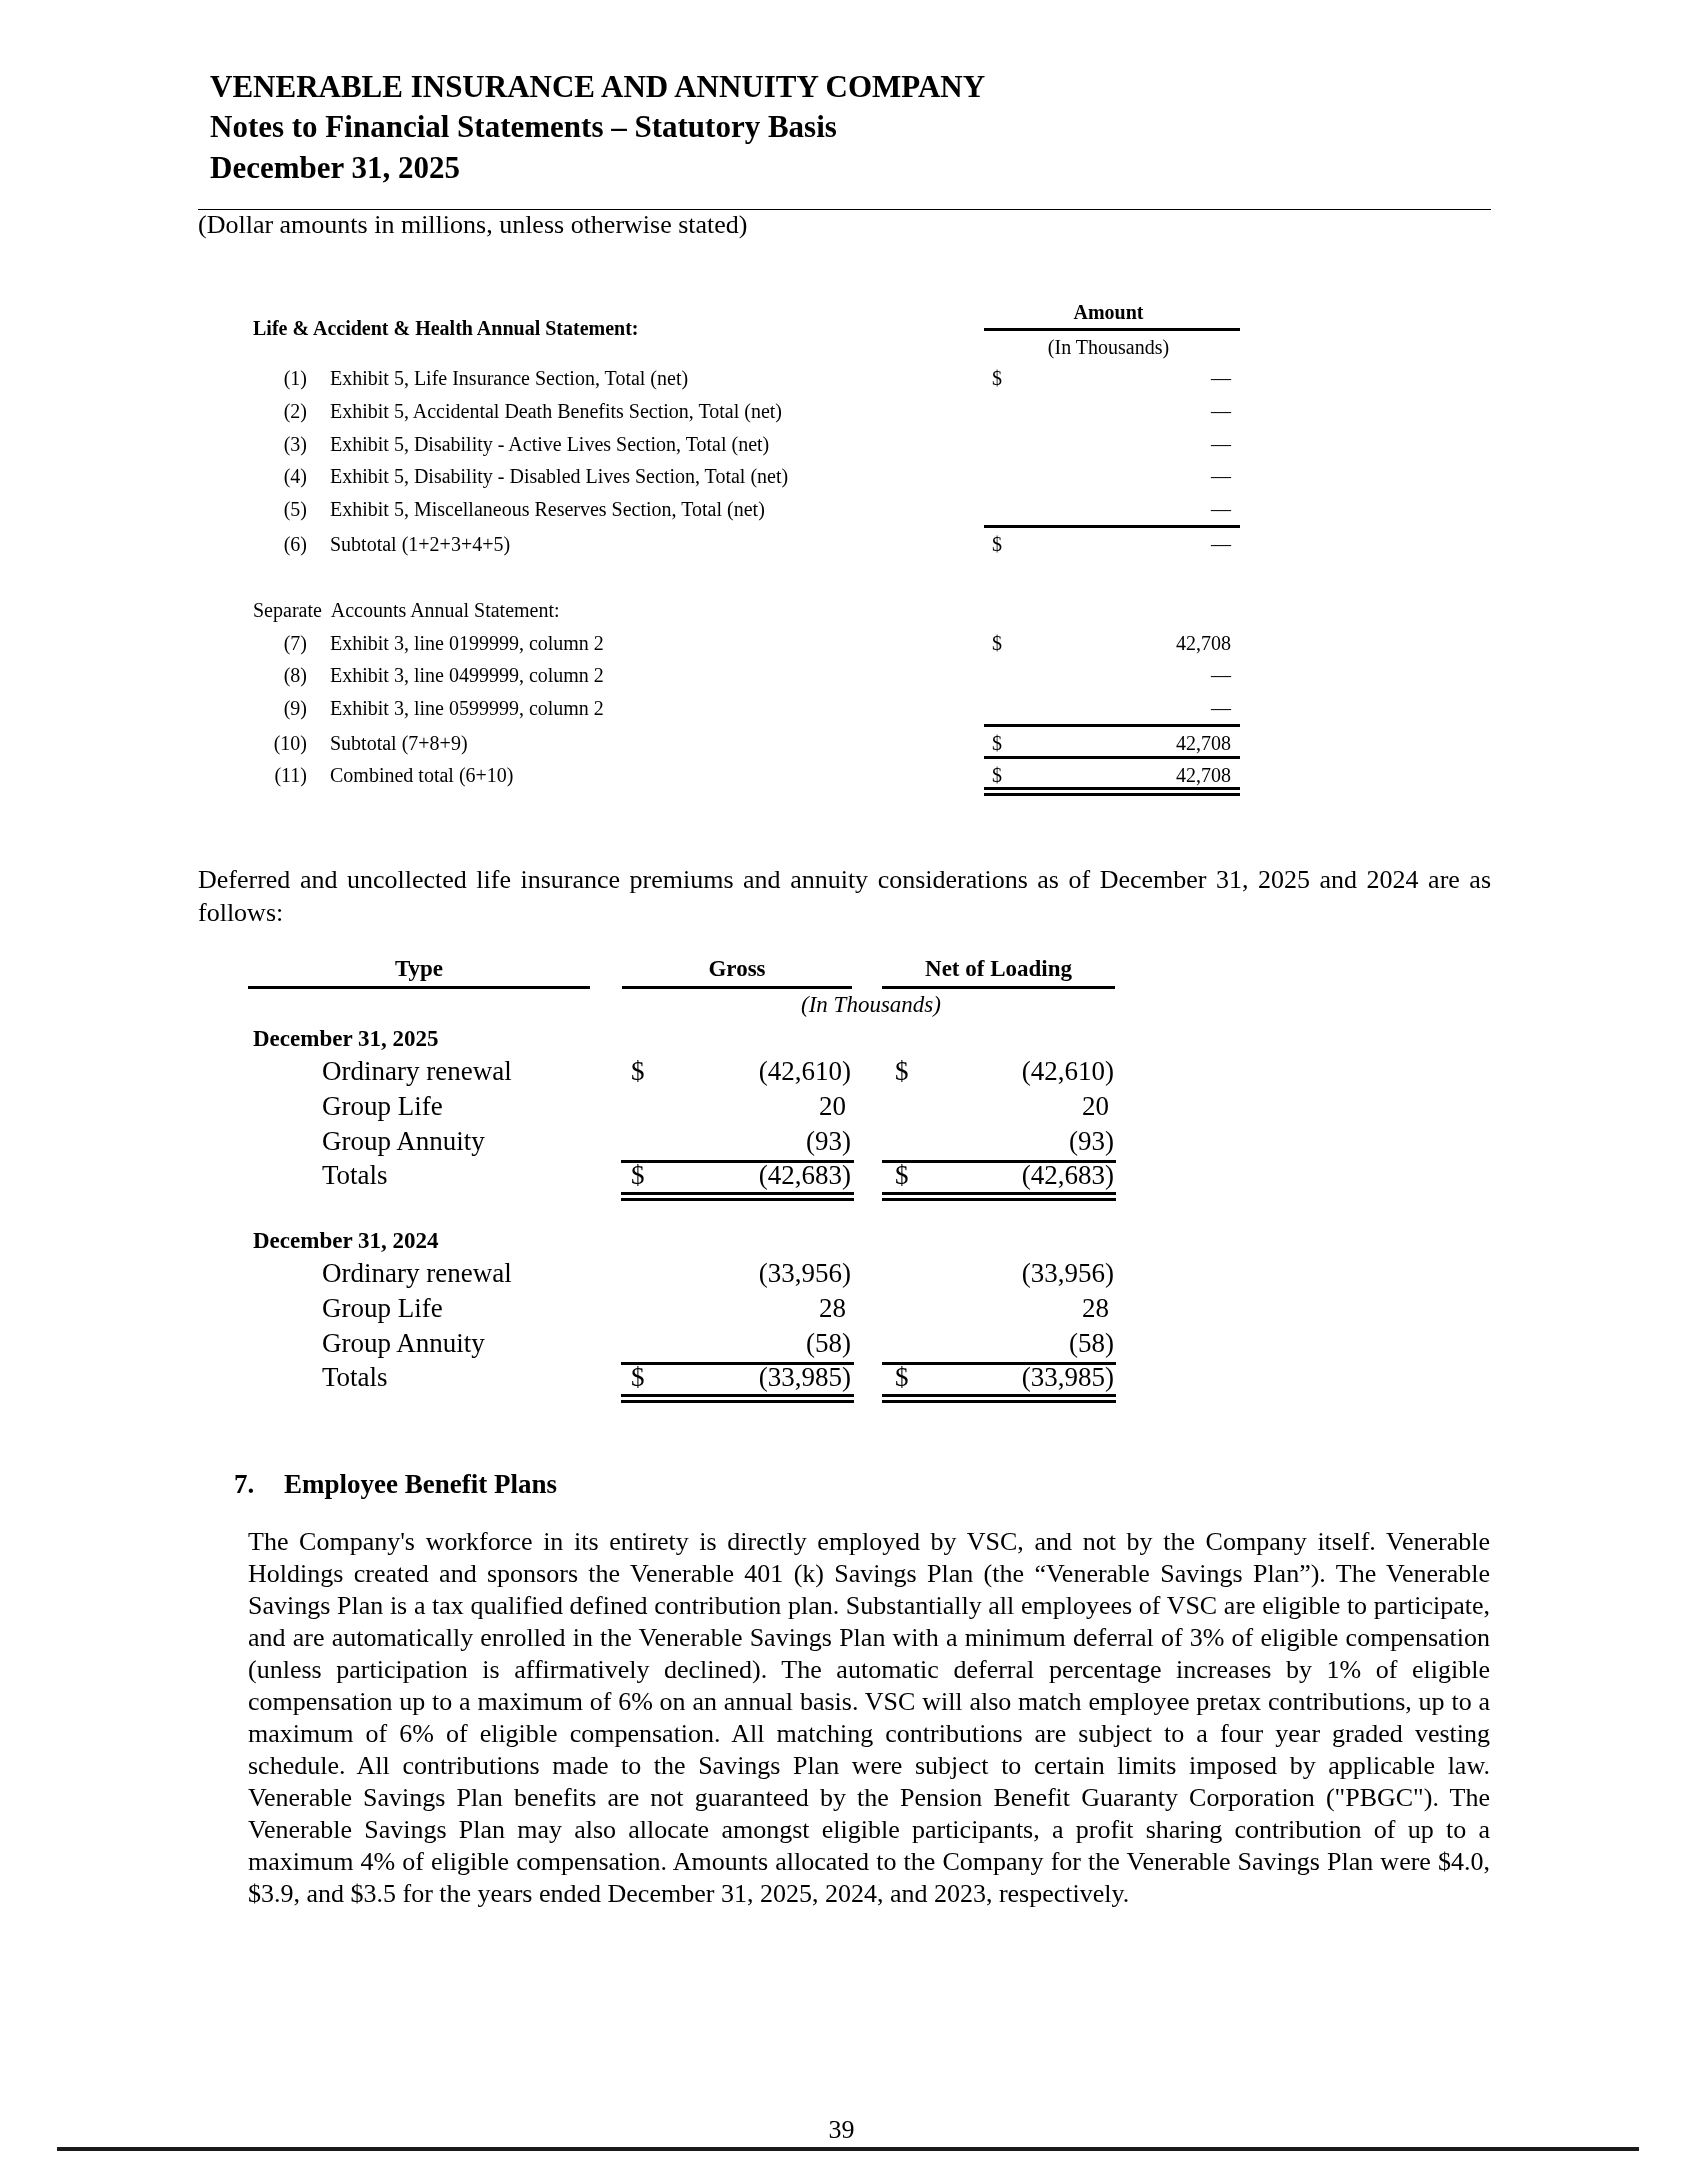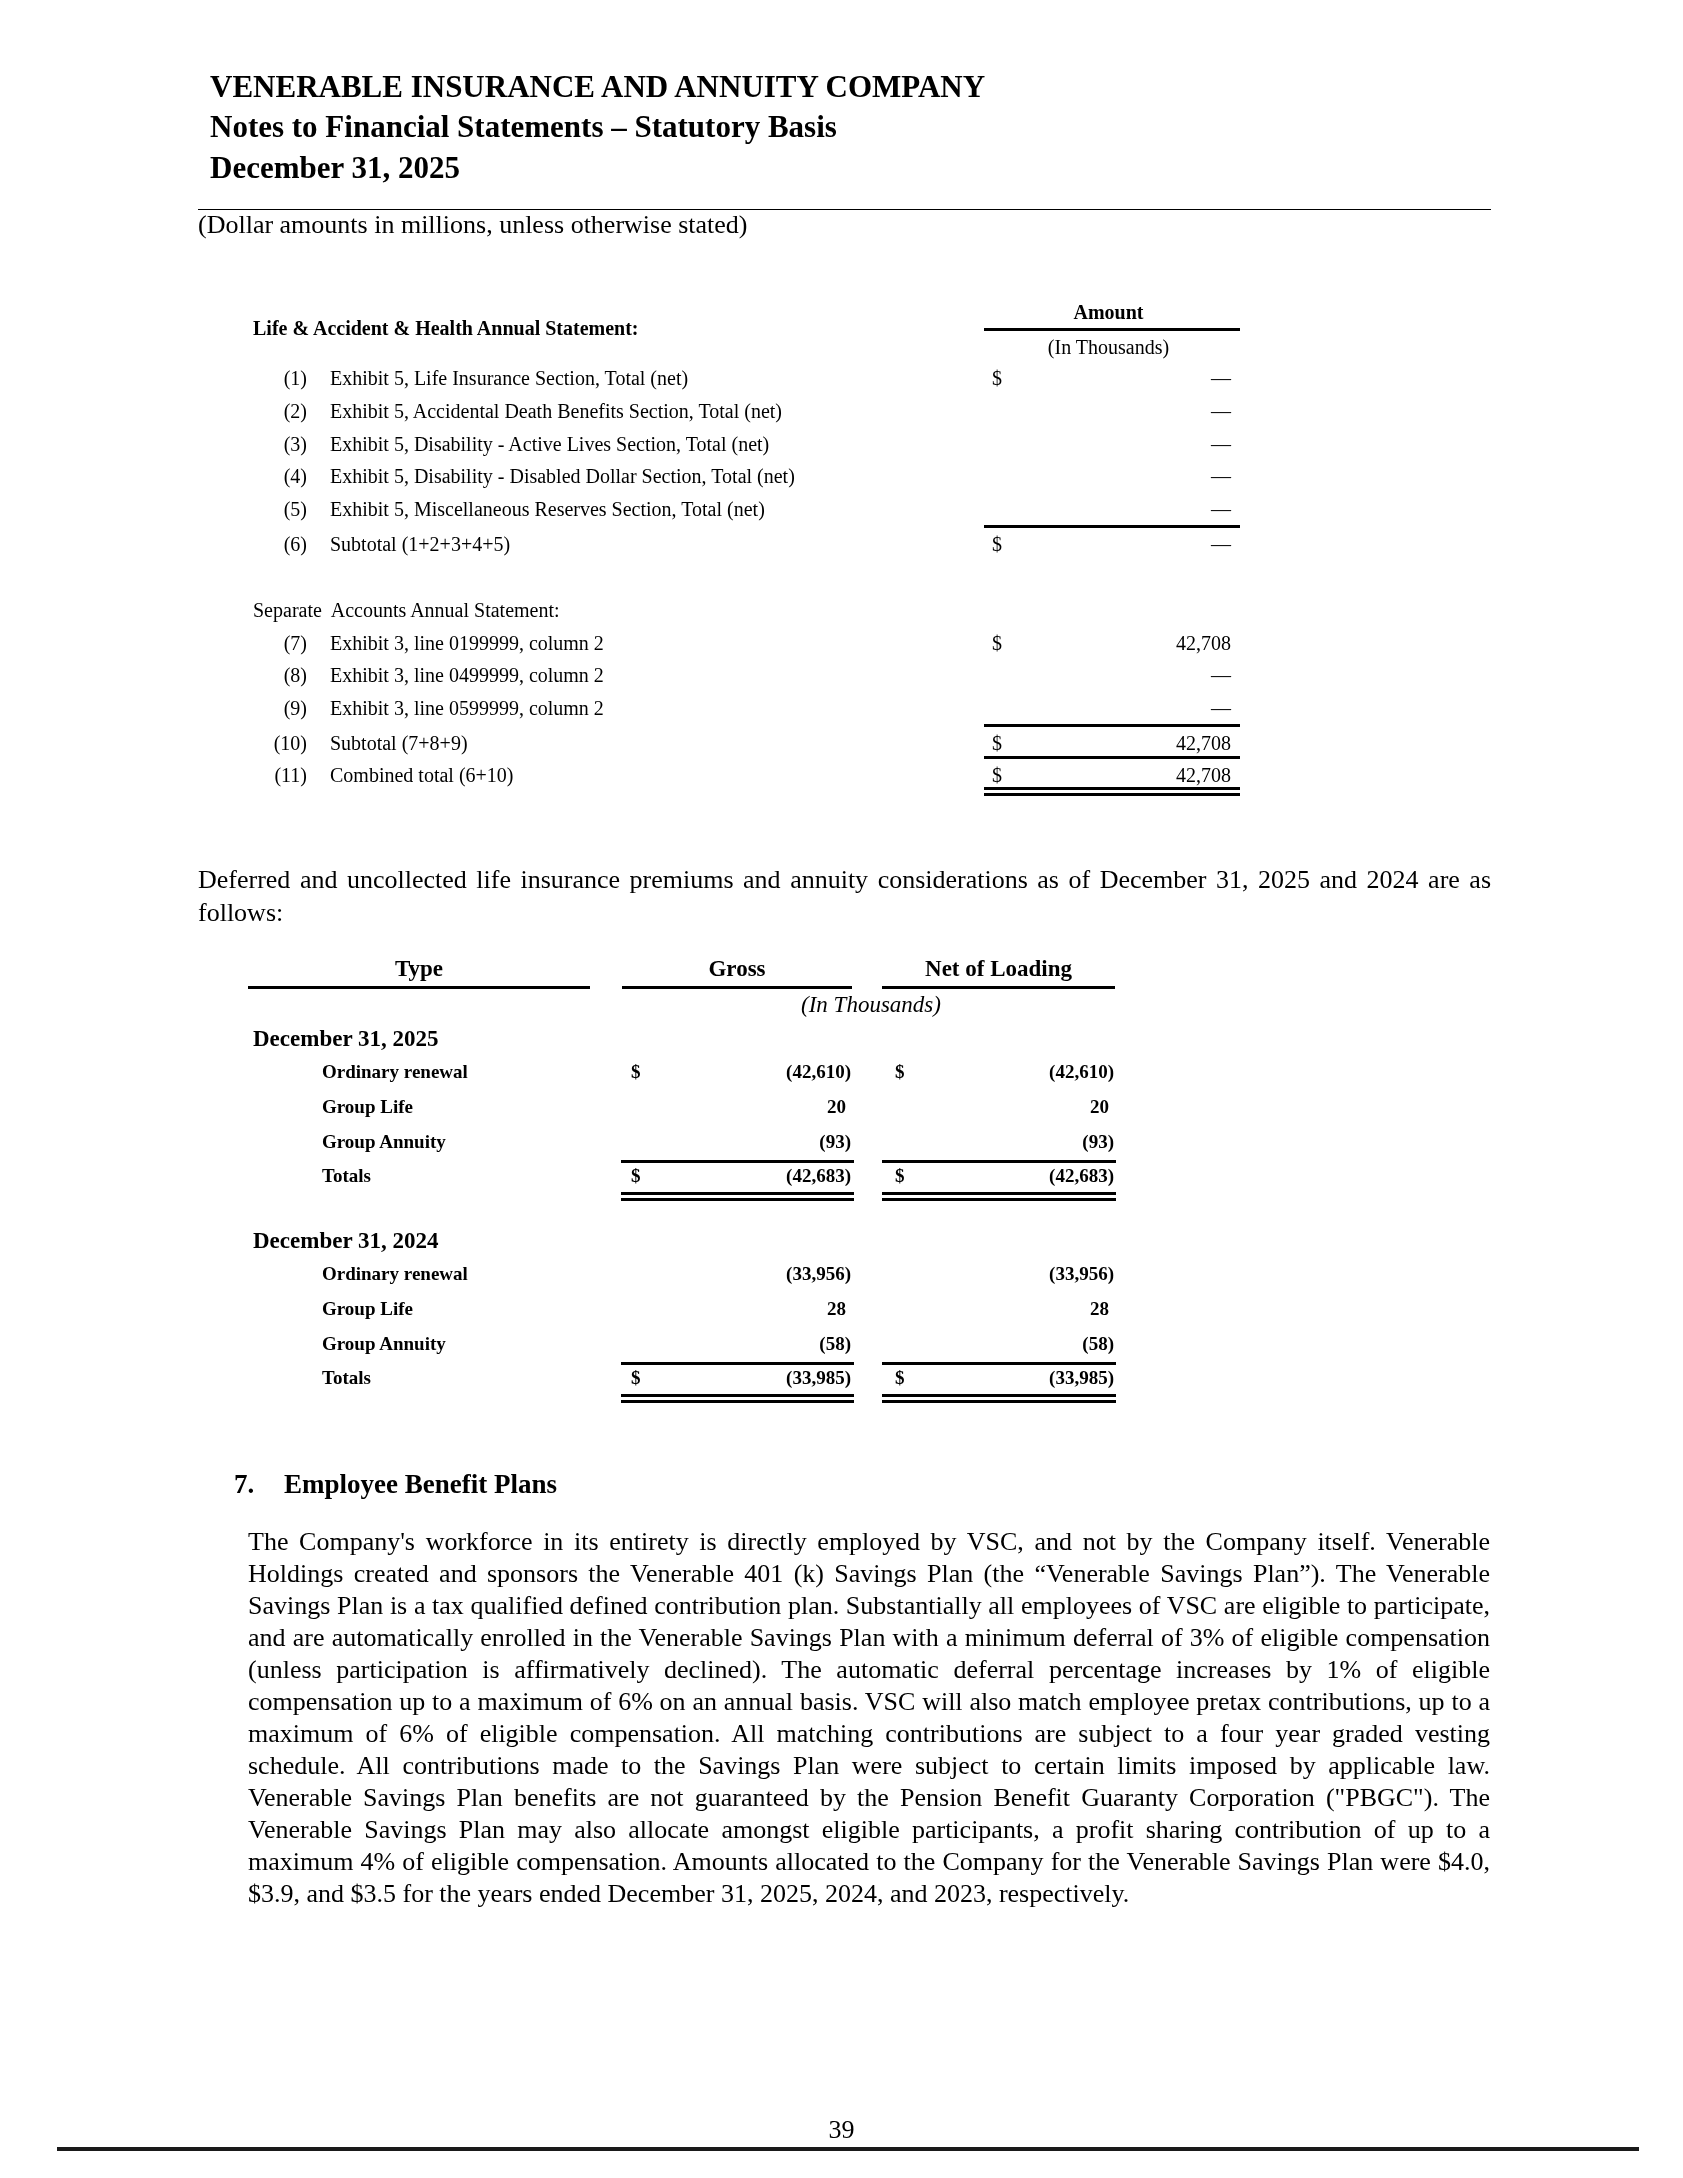--- a/index.html
+++ b/index.html
@@ -17,21 +17,21 @@
   .t1-num { position: absolute; left: 259px; width: 48px; text-align: right; }
   .t1-label { position: absolute; left: 330px; white-space: nowrap; }
   .t1-dollar { position: absolute; left: 992px; }
   .t1-val { position: absolute; left: 1089px; width: 142px; text-align: right; }
   .t1-head { font-weight: bold; font-size: 20px; }
   .rule { position: absolute; background: #000; }
 
   
   .intro { left: 198px; top: 863px; width: 1293px; font-size: 26px; line-height: 33px; text-align: justify; }
   .t2-head { position: absolute; font-weight: bold; font-size: 23px; text-align: center; line-height: 30px; }
-  .t2-row { position: absolute; left: 0; width: 1683px; height: 35px; font-size: 19px; line-height: 35px; font-weight: bold; }
+  .t2-row { position: absolute; left: 0; width: 1683px; height: 35px; font-size: 27px; line-height: 35px; }
   .t2-label { position: absolute; left: 322px; white-space: nowrap; }
   .t2-sec { position: absolute; left: 253px; font-weight: bold; font-size: 23px; white-space: nowrap; }
   .t2-d1 { position: absolute; left: 631px; }
   .t2-v1 { position: absolute; left: 693px; width: 158px; text-align: right; }
   .t2-d2 { position: absolute; left: 895px; }
   .t2-v2 { position: absolute; left: 950px; width: 164px; text-align: right; }
 
   .section-title { left: 198px; top: 1467px; font-weight: bold; font-size: 27px; line-height: 34px; white-space: nowrap; margin-left: 36px; }
   .section-num { display: inline-block; width: 50px; }
   .para {
@@ -69,21 +69,21 @@
     <span class="t1-val">—</span>
   </div>
   <div class="t1-row" style="top:428px;">
     <span class="t1-num">(3)</span>
     <span class="t1-label">Exhibit 5, Disability - Active Lives Section, Total (net)</span>
     <span class="t1-dollar"></span>
     <span class="t1-val">—</span>
   </div>
   <div class="t1-row" style="top:460px;">
     <span class="t1-num">(4)</span>
-    <span class="t1-label">Exhibit 5, Disability - Disabled Dollar Section, Total (net)</span>
+    <span class="t1-label">Exhibit 5, Disability - Disabled Lives Section, Total (net)</span>
     <span class="t1-dollar"></span>
     <span class="t1-val">—</span>
   </div>
   <div class="t1-row" style="top:493px;">
     <span class="t1-num">(5)</span>
     <span class="t1-label">Exhibit 5, Miscellaneous Reserves Section, Total (net)</span>
     <span class="t1-dollar"></span>
     <span class="t1-val">—</span>
   </div>
   <div class="rule" style="left:984px; top:525px; width:256px; height:3px;"></div>

